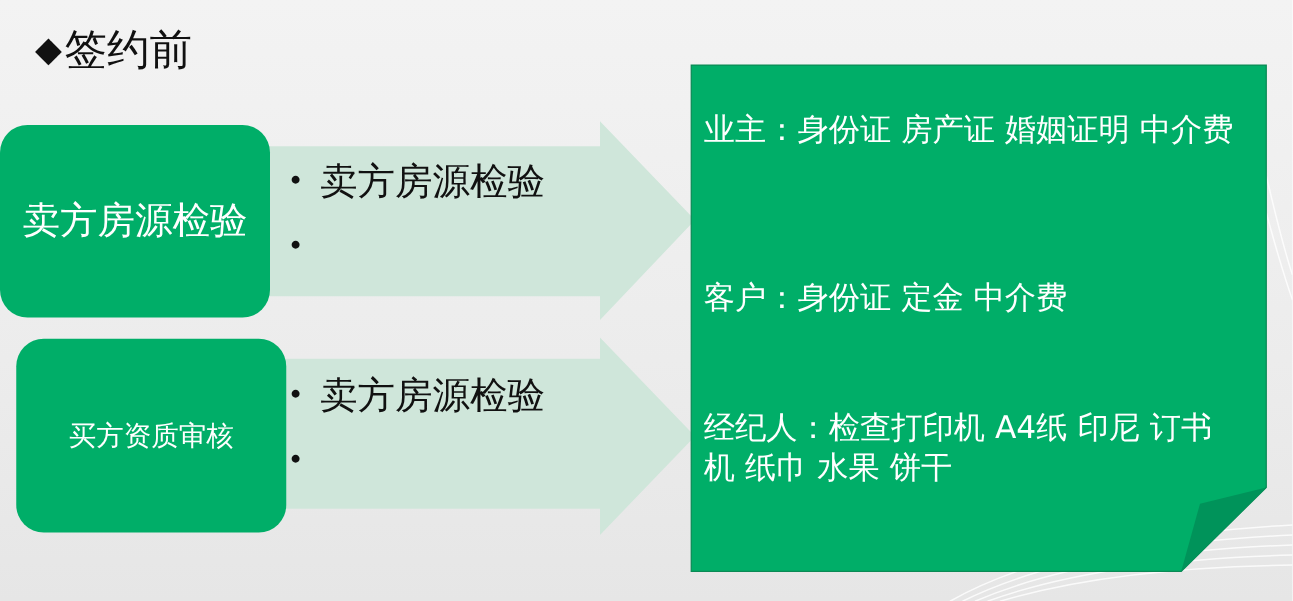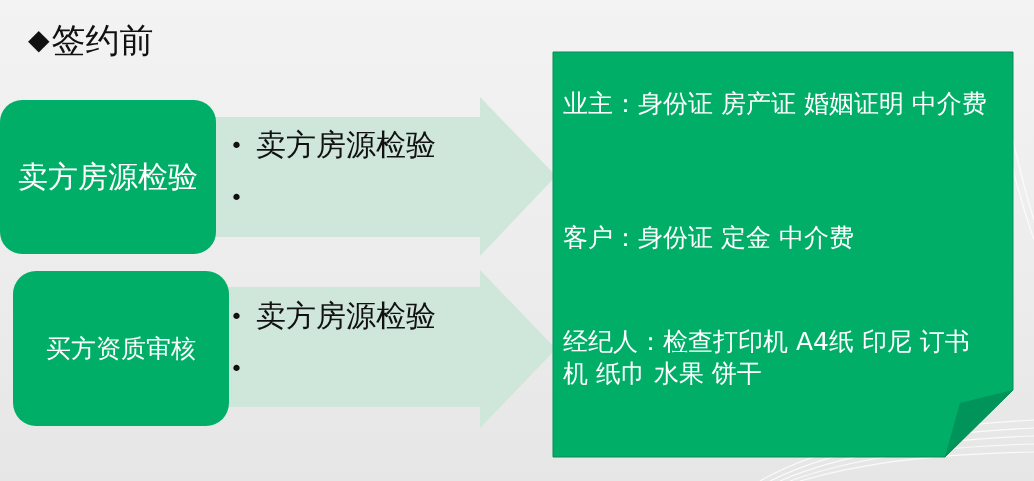--- a/index.html
+++ b/index.html
@@ -12,21 +12,21 @@
     position:absolute; left:28px; top:18px; font-size:34px; color:#111;
     display:flex; align-items:center; line-height:44px;
   }
   .title .diamond { font-size:28px; margin-right:2px; }
   .arrow { position:absolute; }
   .box {
     position:absolute; background:#00ae68; border-radius:22px; color:#fff;
     display:flex; align-items:center; justify-content:center; text-align:center;
   }
   .box1 { left:0; top:100px; width:216px; height:154px; font-size:30px; line-height:48px; padding:0 16px; box-sizing:border-box; }
-  .box2 { left:13px; top:271px; width:216px; height:155px; font-size:25px;border-radius:23px; }
+  .box2 { left:13px; top:271px; width:216px; height:155px; font-size:22px; }
   .bullets { position:absolute; list-style:none; margin:0; padding:0; font-size:30px; color:#111; }
   .bullets li { display:flex; align-items:center; height:52px; }
   .bullets .dot { font-size:22px; width:26px; margin-left:0; }
   .b1 { left:230px; top:119px; }
   .b2 { left:230px; top:290px; }
   .note { position:absolute; left:0; top:0; }
   .note-text { position:absolute; left:563px; color:#fff; font-size:25px; line-height:32px; width:430px; }
   .n1 { top:88px; }
   .n2 { top:222px; }
   .n3 { top:326px; }

